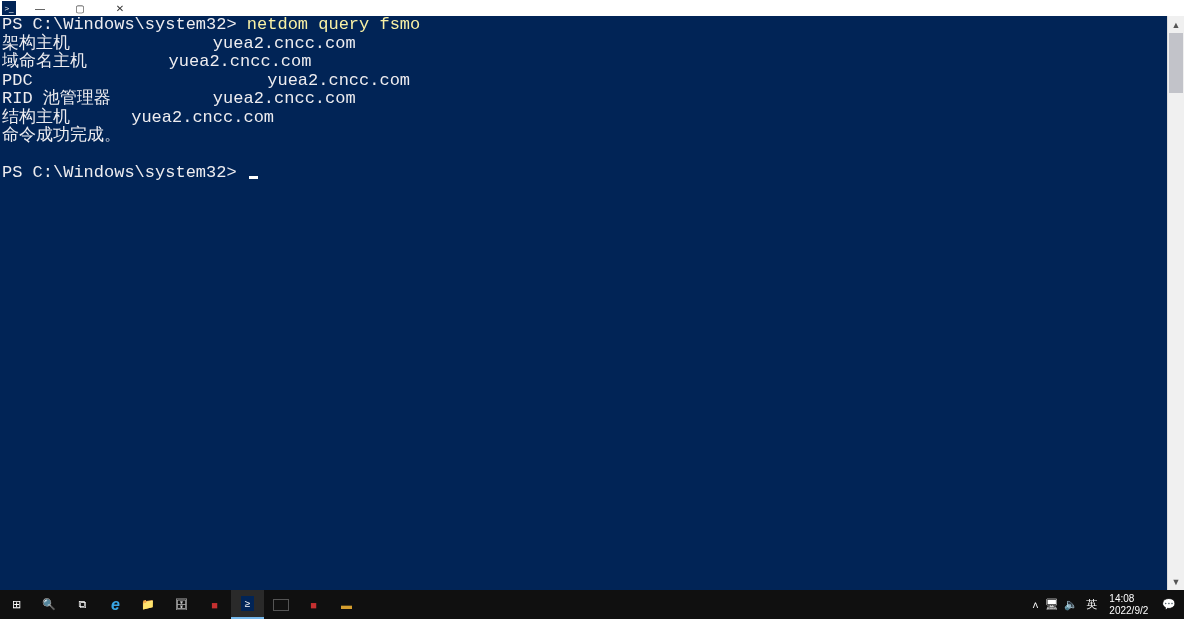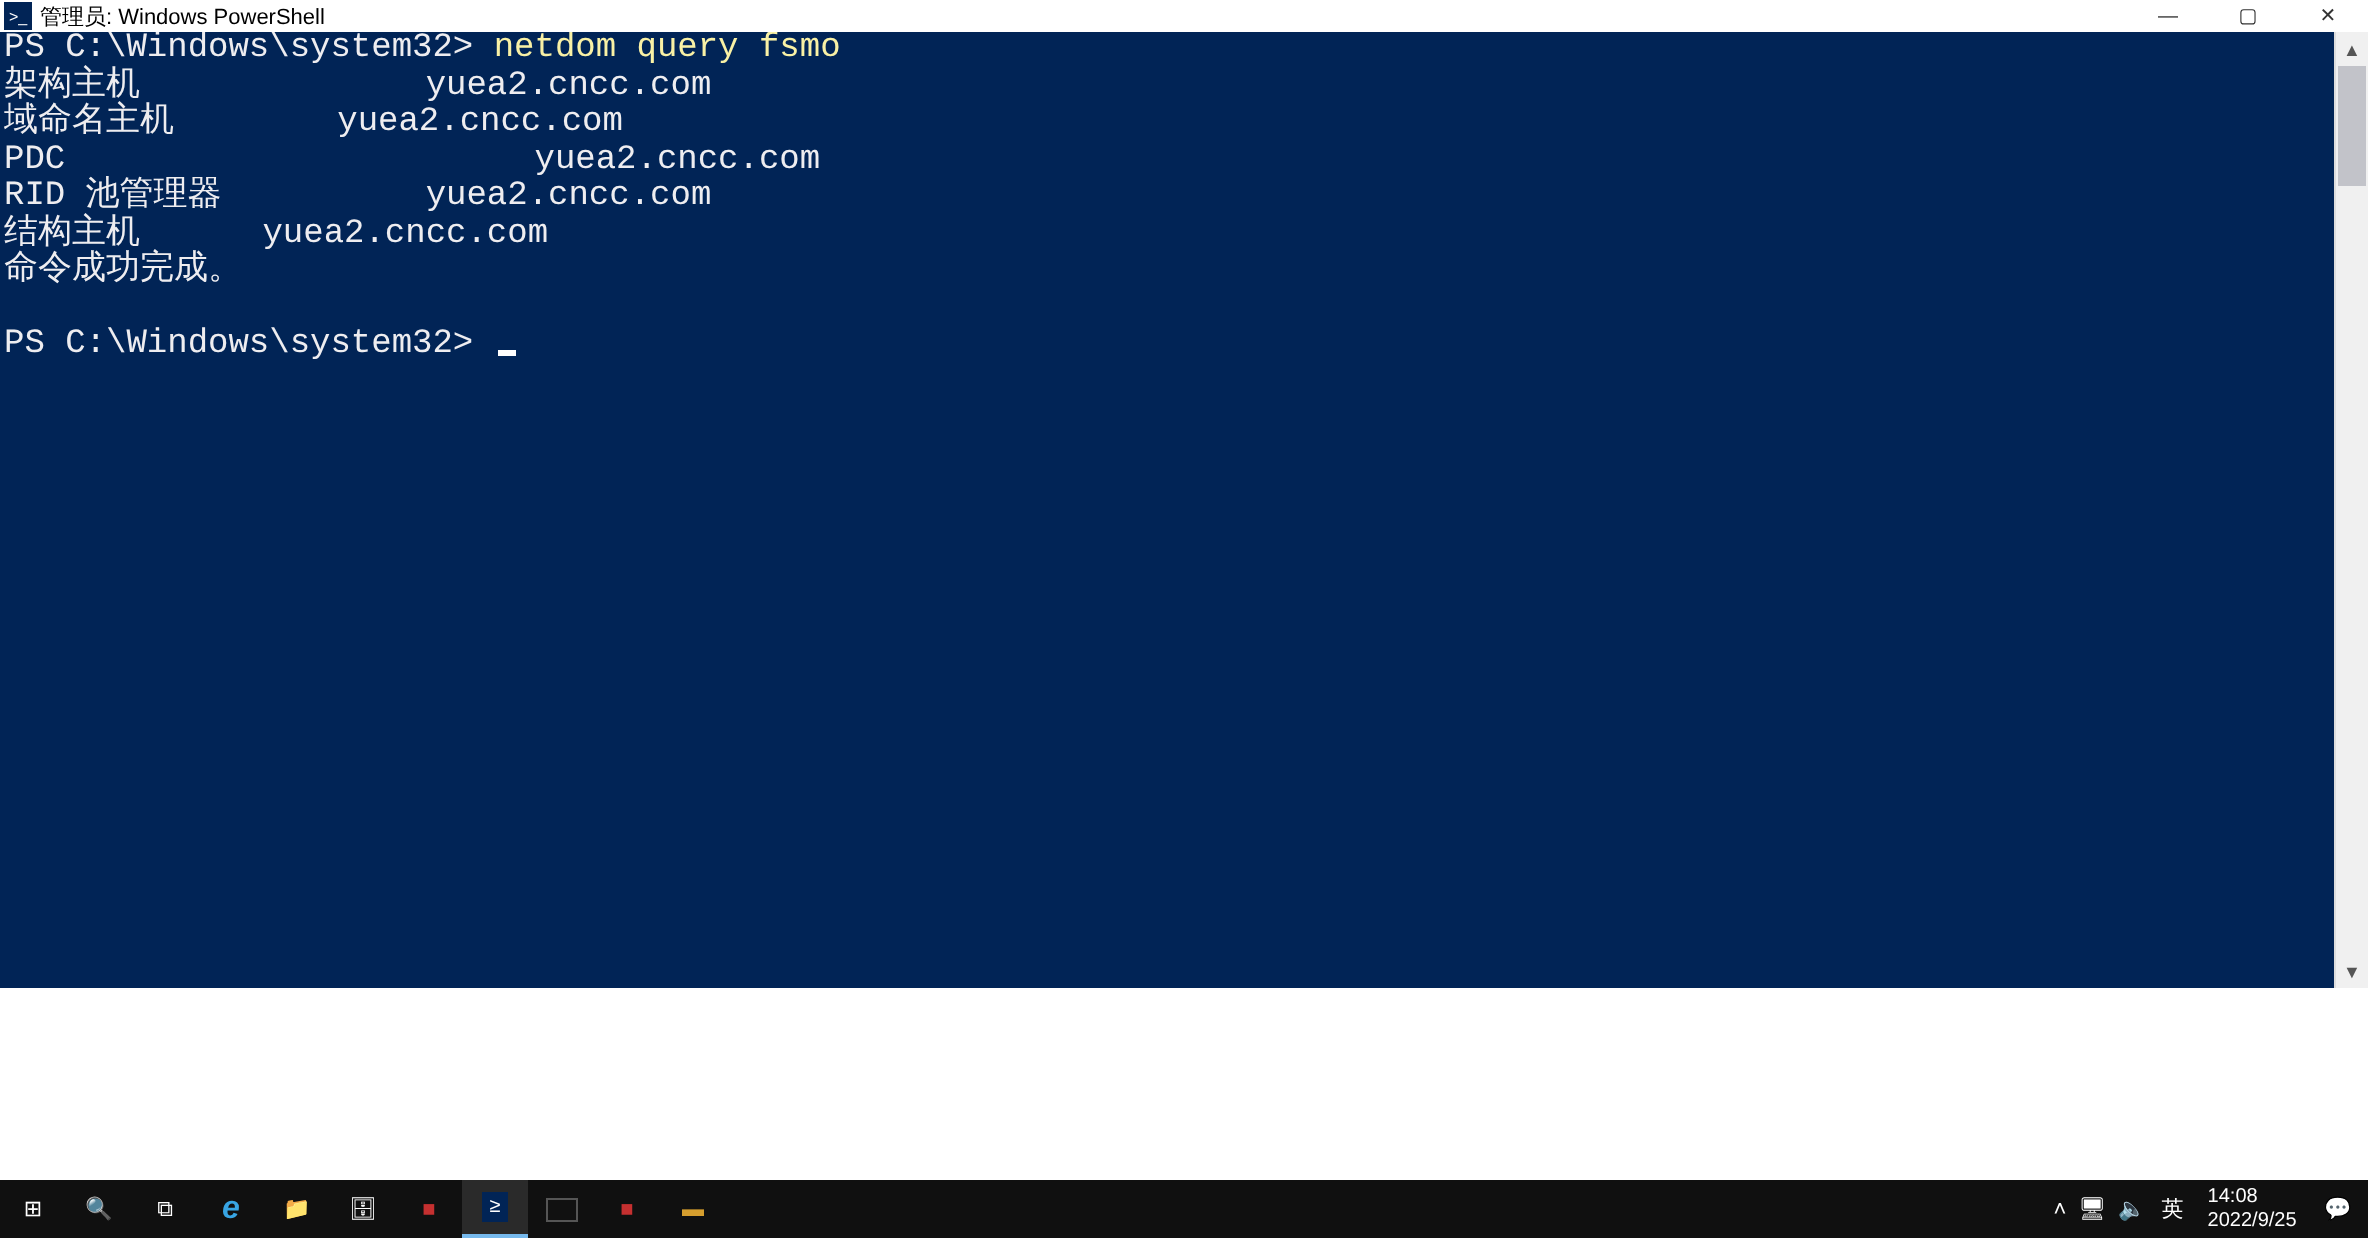--- a/index.html
+++ b/index.html
@@ -32,21 +32,21 @@
   .win-controls { display: flex; height: 100%; }
   .win-btn {
     width: 40px;
     display: flex; align-items: center; justify-content: center;
     color: #333; font-size: 10px;
   }
 
   
   .console-wrap {
     display: flex;
-    height: 478px; 
+    height: 574px; 
   }
   .console {
     flex: 1;
     background: #012456;
     color: #eeedf0;
     font-family: "NSimSun","SimSun","Consolas","Courier New",monospace;
     font-size: 17px;
     line-height: 18.5px;
     padding: 0 0 0 2px;
     white-space: pre;
@@ -109,21 +109,20 @@
   .tb-clock { text-align:left; line-height:12px; font-size:10px; padding:2px 4px; }
   .tb-ime { padding:0 2px; }
 
   .ico { display:inline-block; }
 </style>
 </head>
 <body>
 
 <div class="titlebar">
   <div class="ps-icon">&gt;_</div>
-  <div class="title-text">管理员: Windows PowerShell</div>
   <div class="win-controls">
     <div class="win-btn">—</div>
     <div class="win-btn">▢</div>
     <div class="win-btn">✕</div>
   </div>
 </div>
 
 <div class="console-wrap">
   <div class="console"><span>PS C:\Windows\system32&gt; </span><span class="cmd">netdom query fsmo</span>
 <span>架构主机              yuea2.cncc.com
@@ -176,17 +175,17 @@
       <span class="ico" style="color:#d69e2e;">▬</span>
     </div>
 
   <div class="tb-right">
     <span>˄</span>
     <span>🖥</span>
     <span>🔈</span>
     <span class="tb-ime">英</span>
     <div class="tb-clock">
       <div>14:08</div>
-      <div>2022/9/25</div>
+      <div>2022/9/2</div>
     </div>
     <span style="padding:0 4px;">💬</span>
   </div>
 </div>
 
 </body></html>

